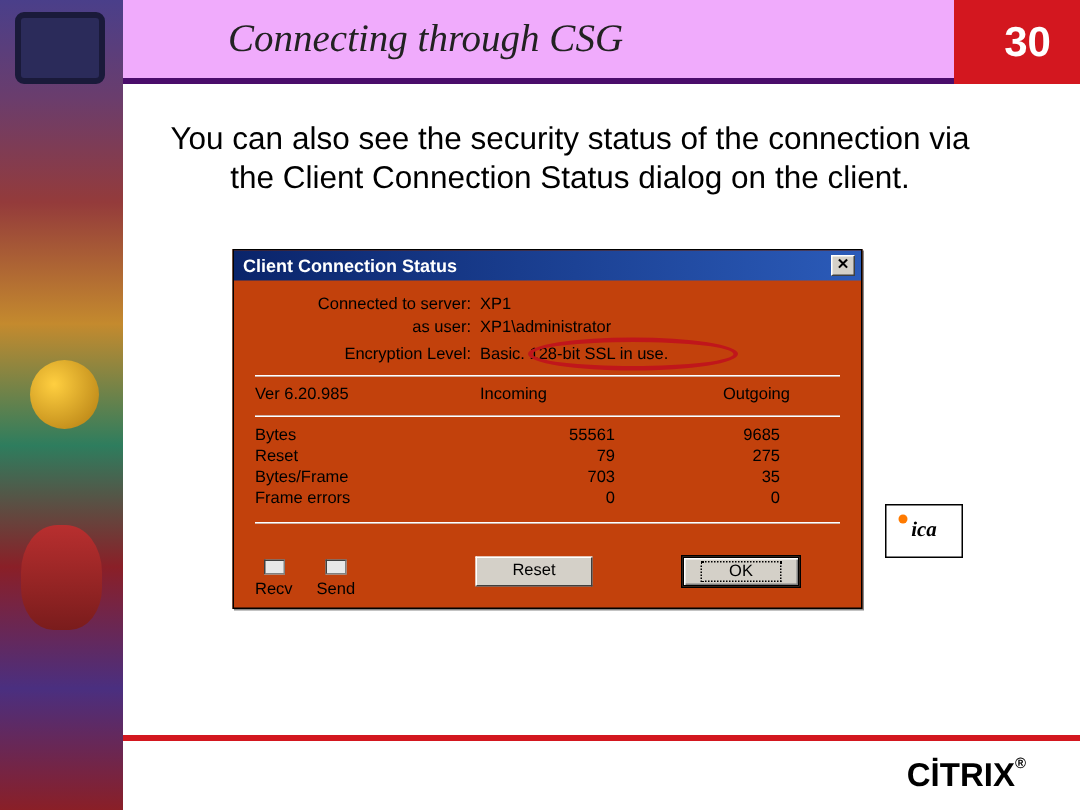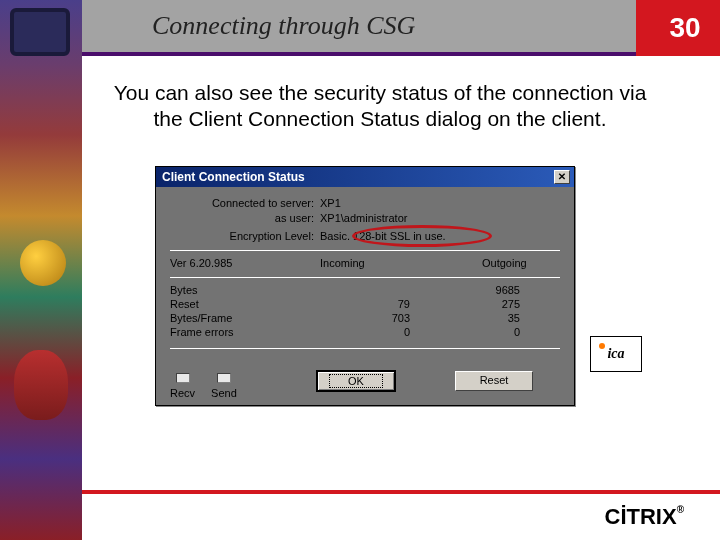--- a/index.html
+++ b/index.html
@@ -32,21 +32,21 @@
   .tvshape {
     position:absolute; top:8px; left:10px; width:60px; height:48px;
     background:#2b2b5a; border:4px solid #1a1a3a; border-radius:6px;
   }
   .header {
     position: absolute;
     left: 82px; right: 0; top: 0;
     height: 56px;
     display: flex;
     align-items: stretch;
-    background: #a3a3a3;
+    background: #f0abfc;
   }
   .header-title {
     flex: 1;
     display: flex;
     align-items: center;
     padding-left: 70px;
     font-family: "Times New Roman", Times, serif;
     font-style: italic;
     font-size: 26px;
     color: #222;
@@ -70,21 +70,21 @@
     font-family: Arial, sans-serif;
     font-size: 21px;
     text-align: center;
     color: #000;
     line-height: 1.25;
   }
   .dialog {
     position: absolute;
     left: 155px; top: 166px;
     width: 420px;
-    background: #737373;
+    background: #c2410c;
     border: 1px solid #000;
     box-shadow: 1px 1px 0 #888;
     font-family: Tahoma, "MS Sans Serif", sans-serif;
     font-size: 11px;
     color: #000;
   }
   .titlebar {
     background: linear-gradient(90deg, #0a246a 0%, #2b5bb9 100%);
     color: #fff;
     font-weight: bold;
@@ -223,20 +223,21 @@
     <div class="statshdr">
       <div class="c1">Ver 6.20.985</div>
       <div class="c2">Incoming</div>
       <div class="c3">Outgoing</div>
     </div>
 
     <div class="sep"></div>
 
     <div class="statrow">
       <div class="c1">Bytes</div>
+      <div class="c2">55561</div>
       <div class="c3">9685</div>
     </div>
     <div class="statrow">
       <div class="c1">Reset</div>
       <div class="c2">79</div>
       <div class="c3">275</div>
     </div>
     <div class="statrow">
       <div class="c1">Bytes/Frame</div>
       <div class="c2">703</div>
@@ -257,24 +258,24 @@
           <span>Recv</span>
         </div>
         <div class="indcol">
           <div class="led"></div>
           <span>Send</span>
         </div>
       </div>
     </div>
 
     <div class="btnrow">
+      <div class="winbtn">Reset</div>
       <div class="winbtn default">
         <span>OK</span>
       </div>
-      <div class="winbtn">Reset</div>
     </div>
 
   </div>
 </div>
 
 <div class="ica-badge">
   <span class="dot"></span>
   <span>ica</span>
 </div>
 

